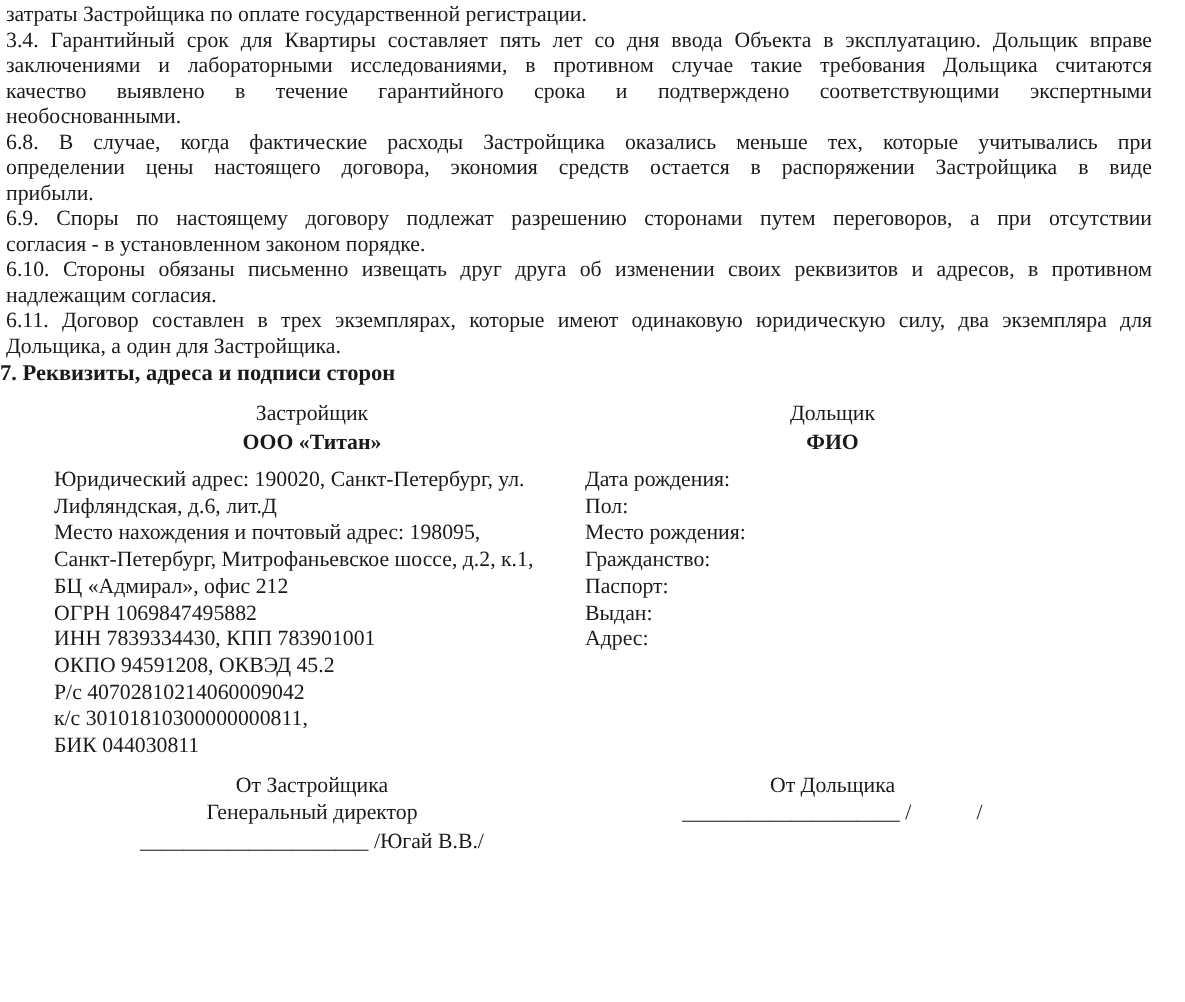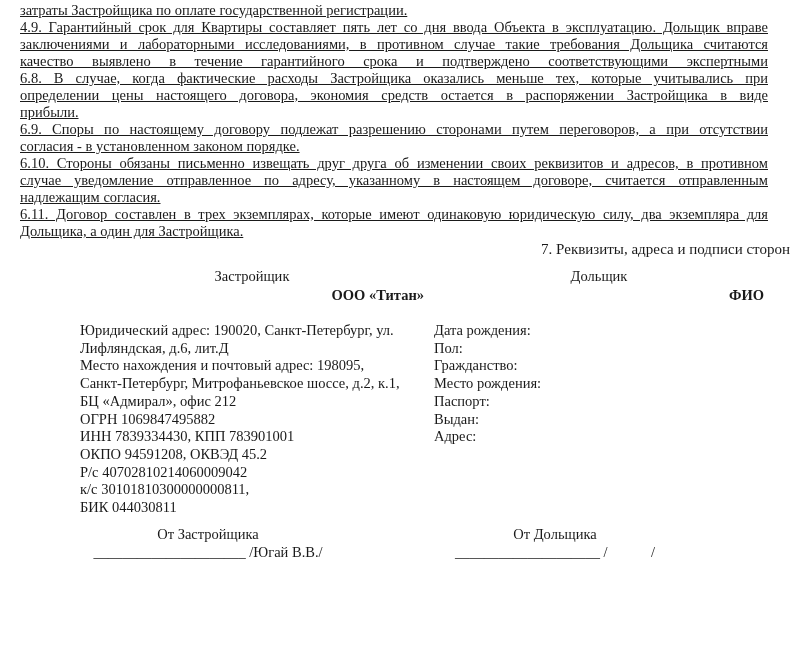--- a/index.html
+++ b/index.html
@@ -11,70 +11,68 @@
     position: relative;
     width: 790px;
     height: 668px;
     background: #ffffff;
     color: #1a1a1a;
     font-family: "Liberation Serif", "DejaVu Serif", serif;
     overflow: hidden;
   }
   
   .body-text {
-    padding: 2px 22px 0 20px;
-    text-decoration: underline;
+    padding: 2px 22px 0 4px;
   }
   .bline {
     font-size: 14.5px;
     line-height: 17px;
     height: 17px;
     white-space: nowrap;
     overflow: hidden;
   }
   .bline.j {
     white-space: normal;
     text-align: justify;
     text-align-last: justify;
   }
   
   .heading {
     margin-top: 1px;
     font-size: 15px;
-    font-weight: normal;
+    font-weight: bold;
     line-height: 17px;
-    text-align: right;
+    text-align: left;
   }
   
   .parties {
     display: flex;
     margin-top: 9px;
-    padding-left: 44px;
   }
   .pcol-left {
     margin-left: 36px;
     width: 344px;
   }
   .pcol-right {
     margin-left: 10px;
     width: 330px;
   }
   .role {
     font-size: 14.5px;
     line-height: 19px;
     text-align: center;
   }
   .pname {
     font-size: 14.5px;
     font-weight: bold;
     line-height: 19px;
-    text-align: right;
+    text-align: center;
   }
   .details {
-    margin-top: 17px;
+    margin-top: 7px;
   }
   .rline {
     font-size: 14.5px;
     line-height: 17.7px;
     white-space: nowrap;
     overflow: hidden;
   }
   
   .sigs {
     display: flex;
@@ -89,41 +87,41 @@
 </style>
 </head>
 <body>
 
 <div class="page">
 
   <div class="body-text">
 
       <div class="bline">затраты Застройщика по оплате государственной регистрации.</div>
 
-      <div class="bline j">4.9. Гарантийный срок для Квартиры составляет пять лет со дня ввода Объекта в эксплуатацию. Дольщик вправе</div>
+      <div class="bline j">3.4. Гарантийный срок для Квартиры составляет пять лет со дня ввода Объекта в эксплуатацию. Дольщик вправе</div>
 
 
       <div class="bline j">заключениями и лабораторными исследованиями, в противном случае такие требования Дольщика считаются</div>
 
       <div class="bline j">качество выявлено в течение гарантийного срока и подтверждено соответствующими экспертными</div>
 
+      <div class="bline">необоснованными.</div>
 
       <div class="bline j">6.8. В случае, когда фактические расходы Застройщика оказались меньше тех, которые учитывались при</div>
 
       <div class="bline j">определении цены настоящего договора, экономия средств остается в распоряжении Застройщика в виде</div>
 
       <div class="bline">прибыли.</div>
 
       <div class="bline j">6.9. Споры по настоящему договору подлежат разрешению сторонами путем переговоров, а при отсутствии</div>
 
       <div class="bline">согласия - в установленном законом порядке.</div>
 
       <div class="bline j">6.10. Стороны обязаны письменно извещать друг друга об изменении своих реквизитов и адресов, в противном</div>
 
-      <div class="bline j">случае уведомление отправленное по адресу, указанному в настоящем договоре, считается отправленным</div>
 
       <div class="bline">надлежащим согласия.</div>
 
       <div class="bline j">6.11. Договор составлен в трех экземплярах, которые имеют одинаковую юридическую силу, два экземпляра для</div>
 
       <div class="bline">Дольщика, а один для Застройщика.</div>
     </div>
 
   <div class="heading">7. Реквизиты, адреса и подписи сторон</div>
 
@@ -163,39 +161,40 @@
 
     <div class="pcol-right">
       <div class="role">Дольщик</div>
       <div class="pname">ФИО</div>
       <div class="details">
 
           <div class="rline">Дата рождения:</div>
 
           <div class="rline">Пол:</div>
 
+          <div class="rline">Место рождения:</div>
+
           <div class="rline">Гражданство:</div>
-
-          <div class="rline">Место рождения:</div>
 
           <div class="rline">Паспорт:</div>
 
           <div class="rline">Выдан:</div>
 
 
           <div class="rline">Адрес:</div>
         </div>
     </div>
 
   </div>
 
   <div class="sigs">
 
     <div class="pcol-left">
       <div class="sigrow">От Застройщика</div>
+      <div class="sigrow">Генеральный директор</div>
       <div class="sigrow">_____________________ /Югай В.В./</div>
     </div>
 
     <div class="pcol-right">
       <div class="sigrow">От Дольщика</div>
       <div class="sigrow">____________________ /            /</div>
     </div>
 
   </div>
 

